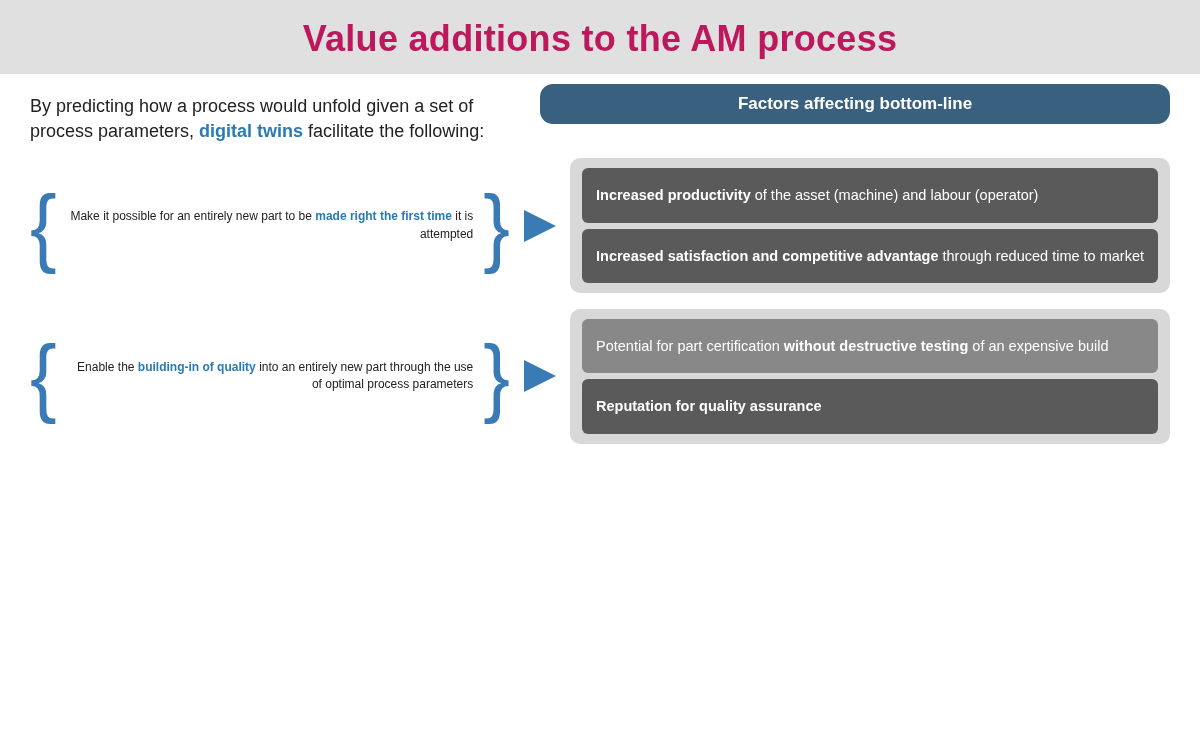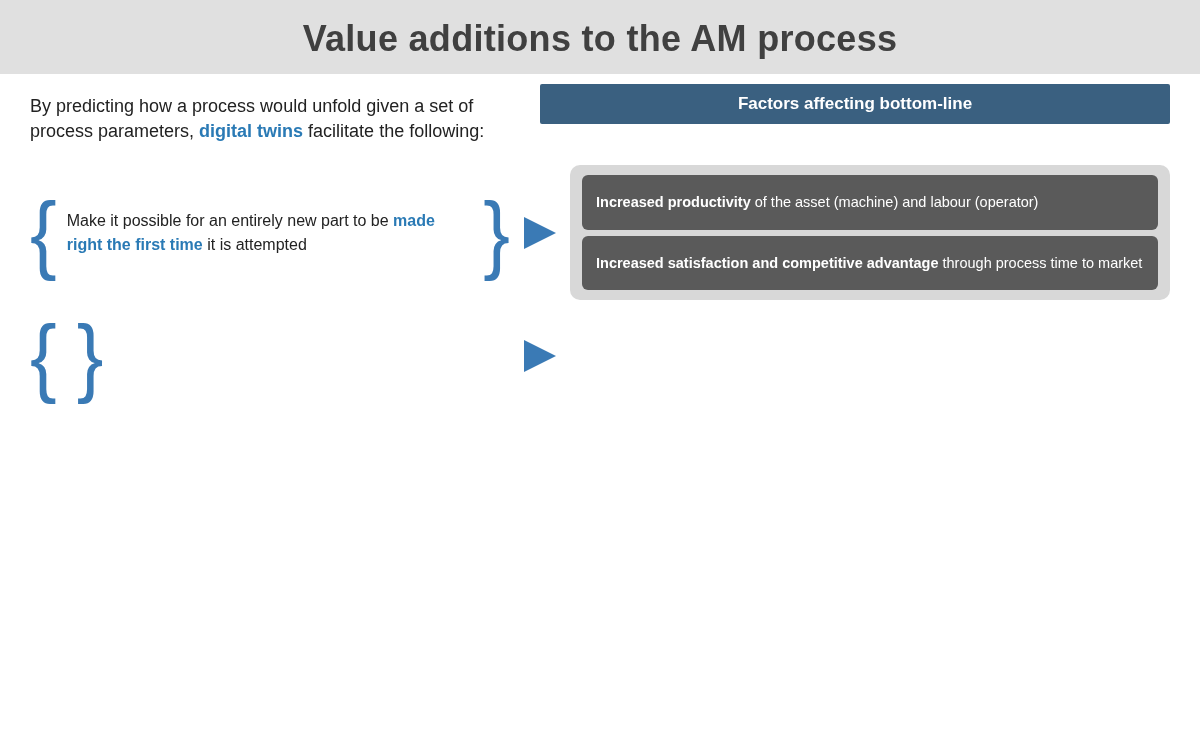--- a/index.html
+++ b/index.html
@@ -12,29 +12,29 @@
     }
 
     .header {
       background: #e0e0e0;
       text-align: center;
       padding: 18px 20px 14px;
     }
     .header h1 {
       font-size: 36px;
       font-weight: bold;
-      color: #404040;
+      color: #be185d;
       letter-spacing: 0.3px;
     }
 
     .main-content {
       display: flex;
       flex-direction: column;
       padding: 10px 30px 10px 30px;
-      gap: 7px;
+      gap: 0px;
     }
 
     
     .intro-text {
       font-size: 18px;
       color: #222;
       line-height: 1.4;
       max-width: 480px;
       margin-top: 10px;
       margin-bottom: 10px;
@@ -86,25 +86,26 @@
       font-size: 80px;
       color: #3a7ab5;
       font-weight: 300;
       line-height: 1;
       margin-left: 10px;
       font-family: 'Arial', sans-serif;
       transform: scaleY(1.1);
     }
 
     .left-text {
-      font-size: 16px;
+      font-size: 12px;
       color: #222;
       line-height: 1.45;
       flex: 1;
       padding: 6px 0;
+      text-align: right;
     }
 
     
     .arrow-container {
       width: 60px;
       display: flex;
       align-items: center;
       justify-content: center;
       flex-shrink: 0;
     }
@@ -122,21 +123,21 @@
       flex: 1;
     }
 
     .factors-header {
       background: #3a6080;
       color: white;
       font-size: 17px;
       font-weight: bold;
       text-align: center;
       padding: 10px 20px;
-      border-radius: 2px;
+      border-radius: 13px;
       margin-bottom: 4px;
     }
 
     .factors-box {
       background: #d8d8d8;
       border-radius: 10px;
       padding: 10px 12px;
       display: flex;
       flex-direction: column;
       gap: 6px;
@@ -220,34 +221,47 @@
       <div class="arrow-container">
         <div class="arrow"></div>
       </div>
 
       <div class="right-side">
         <div class="factors-box">
           <div class="factor-item">
             <span class="factor-bold">Increased productivity</span><span> of the asset (machine) and labour (operator)</span>
           </div>
           <div class="factor-item">
-            <span class="factor-bold">Increased satisfaction and competitive advantage</span><span>  through process time to market</span>
+            <span class="factor-bold">Increased satisfaction and competitive advantage</span><span>  through reduced time to market</span>
           </div>
         </div>
       </div>
     </div>
 
     <div class="row row-2">
       <div class="left-side">
         <div class="brace-text">
           <span class="brace-left">{</span>
+          <p class="left-text">
+            <span>Enable the </span><span class="highlight-blue">building-in of quality</span><span> into an entirely new part through the use of optimal process parameters</span>
+          </p>
           <span class="brace-right">}</span>
         </div>
       </div>
 
       <div class="arrow-container">
         <div class="arrow"></div>
       </div>
 
+      <div class="right-side">
+        <div class="factors-box">
+          <div class="factor-item cert" style="background:#888888; font-weight:normal;">
+            <span>Potential for part certification </span><span class="factor-bold">without destructive testing</span><span> of an expensive build</span>
+          </div>
+          <div class="factor-item">
+            <span class="factor-bold">Reputation for quality assurance</span>
+          </div>
+        </div>
+      </div>
     </div>
 
   </div>
 </div>
 
 </body></html>

